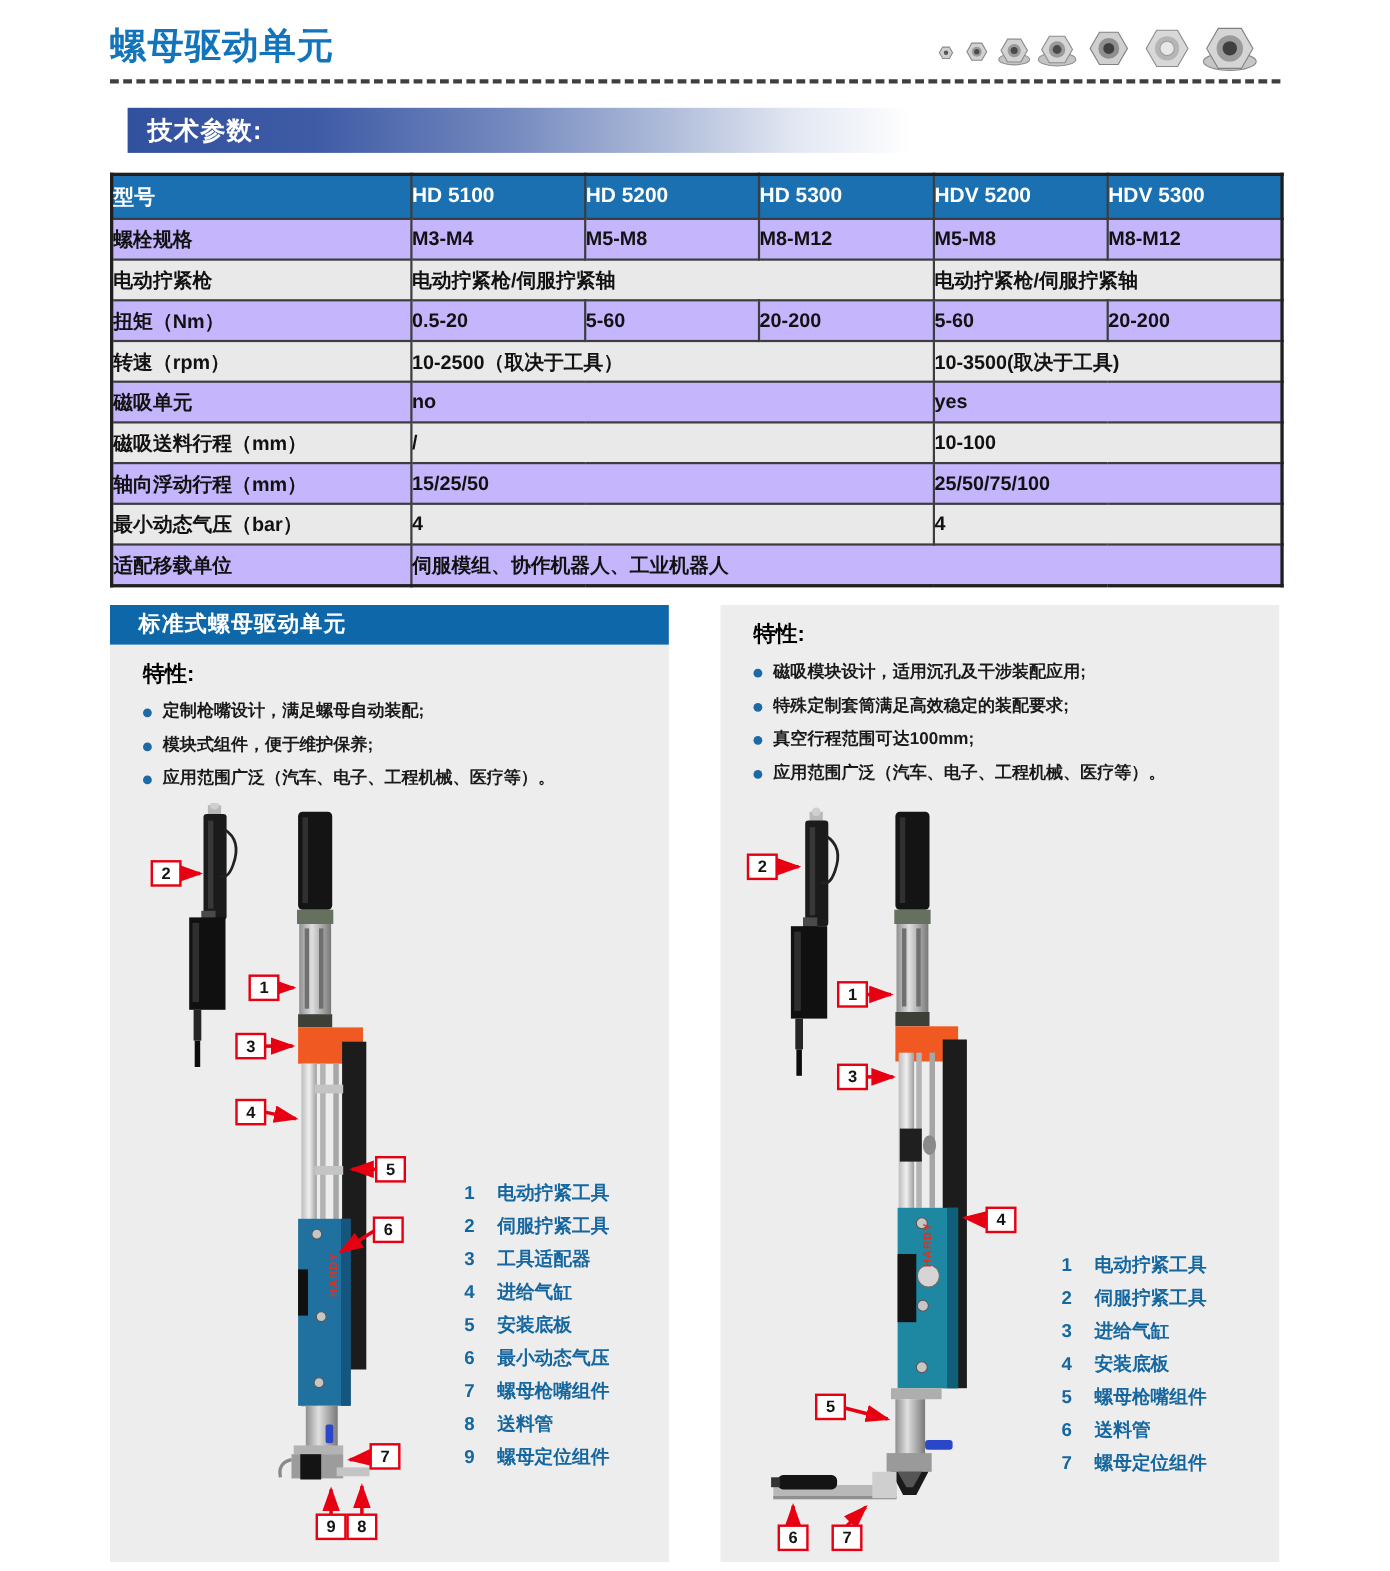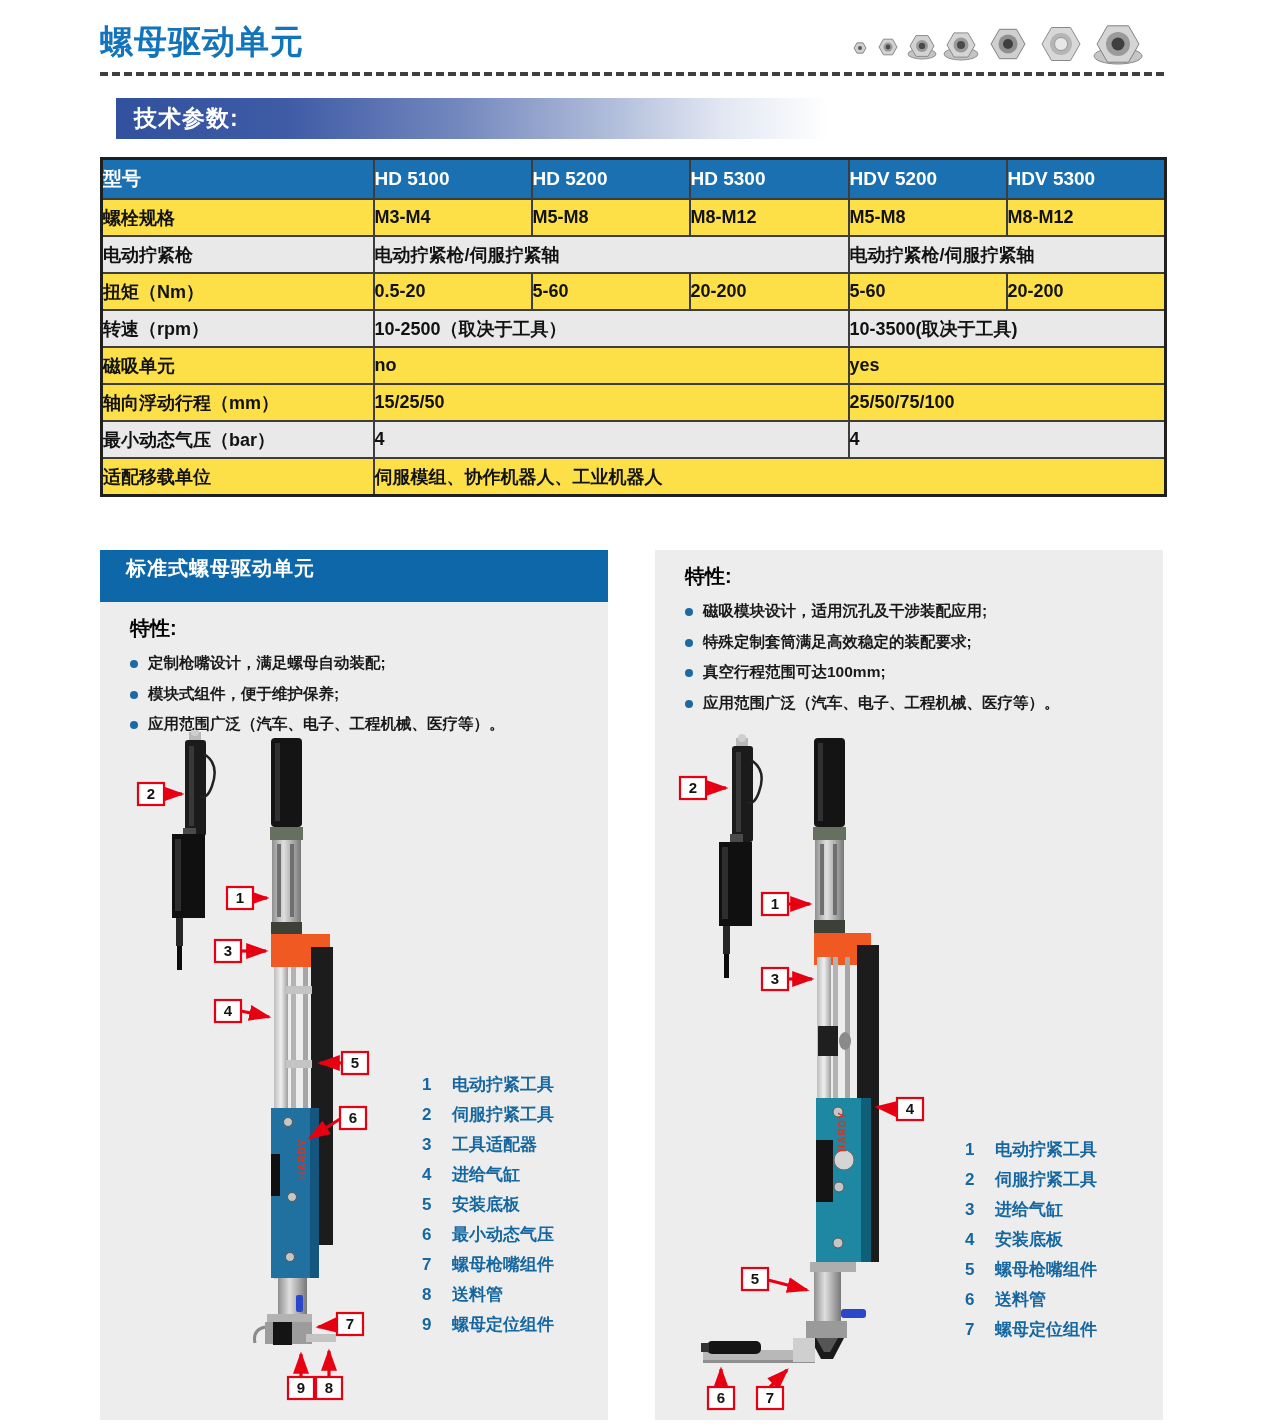--- a/index.html
+++ b/index.html
@@ -10,27 +10,27 @@
   .nuts{position:absolute;left:846px;top:14px;}
   .divider{position:absolute;left:100px;top:72px;width:1064px;height:0;border-top:4px dashed #3f3f3f;}
 
   .techbar{position:absolute;left:100px;top:98px;width:1064px;height:41px;box-sizing:border-box;
     background:linear-gradient(90deg,#31519e 0%,#3f5ba6 16%,#7287bd 32%,#aebbd9 46%,#e2e7f2 57%,#ffffff 67%,#ffffff 100%);
     color:#fff;font-size:23px;font-weight:800;line-height:41px;padding-left:18px;letter-spacing:1px;margin-left:16px;}
 
   table.spec{position:absolute;left:100px;top:157px;width:1064px;border-collapse:collapse;table-layout:fixed;border:3px solid #1f1f1f;}
   table.spec th,table.spec td{border:2px solid #3d3d3d;text-align:left;vertical-align:middle;padding:0;}
   table.spec thead th{background:#1a70b0;color:#fff;font-size:19px;font-weight:800;height:38px;}
-  table.spec td{font-size:18px;font-weight:700;color:#121212;height:35px;background:#fde047;}
+  table.spec td{font-size:18px;font-weight:700;color:#121212;height:35px;background:#c4b5fd;}
   table.spec tr.alt td{background:#e9e9e9;}
 
   .panel{position:absolute;top:550px;width:508px;height:870px;background:#ededed;}
   .panel.left{left:100px;}
   .panel.right{left:655px;}
-  .phead{height:52px;background:#0d67a8;color:#fff;font-size:20px;font-weight:800;line-height:36px;padding-left:26px;letter-spacing:1px;}
+  .phead{height:36px;background:#0d67a8;color:#fff;font-size:20px;font-weight:800;line-height:36px;padding-left:26px;letter-spacing:1px;}
   .ftitle{margin:13px 14px 0 30px;font-size:20px;font-weight:800;color:#000;}
   .features{list-style:none;margin:6px 0 0 0;padding:0 12px 0 30px;}
   .features li{position:relative;padding-left:18px;font-size:15.5px;font-weight:700;color:#1a1a1a;line-height:30.5px;}
   .features .dot{position:absolute;left:0;top:12px;width:8px;height:8px;border-radius:50%;background:#1b6aa5;}
 
   .diagram{position:absolute;left:0;top:180px;}
 
   .legend{list-style:none;position:absolute;margin:0;padding:0;}
   .panel.left .legend{left:322px;top:520px;}
   .panel.right .legend{left:310px;top:585px;}
@@ -139,20 +139,25 @@
       </tr>
       <tr class="alt">
         <td>转速（rpm）</td>
         <td colspan="3">10-2500（取决于工具）</td>
         <td colspan="2">10-3500(取决于工具)</td>
       </tr>
       <tr>
         <td>磁吸单元</td>
         <td colspan="3">no</td>
         <td colspan="2">yes</td>
+      </tr>
+      <tr class="alt">
+        <td>磁吸送料行程（mm）</td>
+        <td colspan="3">/</td>
+        <td colspan="2">10-100</td>
       </tr>
       <tr>
         <td>轴向浮动行程（mm）</td>
         <td colspan="3">15/25/50</td>
         <td colspan="2">25/50/75/100</td>
       </tr>
       <tr class="alt">
         <td>最小动态气压（bar）</td>
         <td colspan="3">4</td>
         <td colspan="2">4</td>

